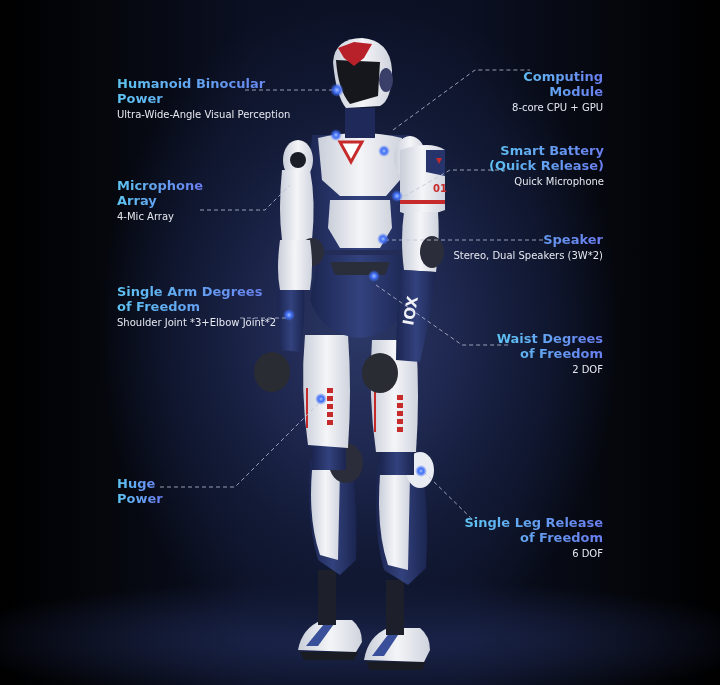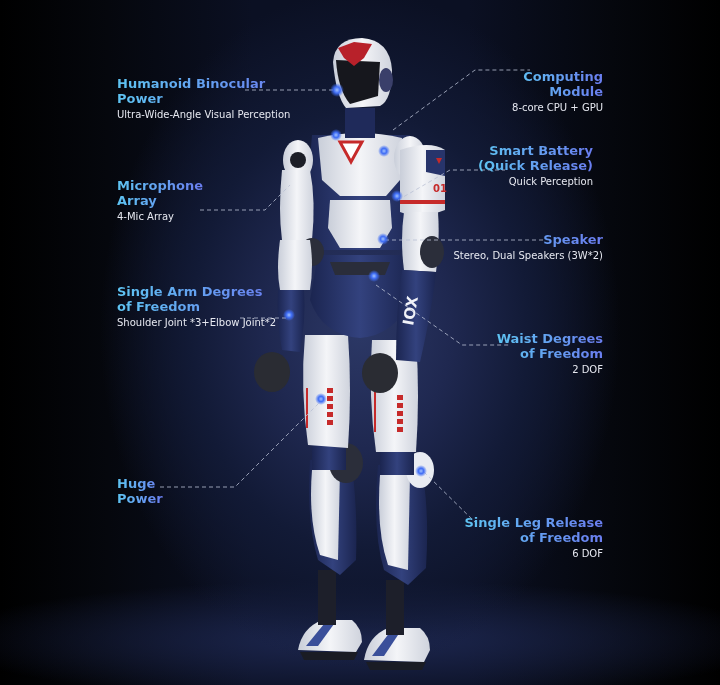--- a/index.html
+++ b/index.html
@@ -146,23 +146,23 @@
   <div class="lbl" style="left:117px;top:76px;">
     <div class="t"><span>Humanoid Binocular</span><br><span>Power</span></div>
     <div class="s">Ultra-Wide-Angle Visual Perception</div>
   </div>
 
   <div class="lbl right" style="right:117px;top:60px;margin-top:9px;">
     <div class="t"><span>Computing</span><br><span>Module</span></div>
     <div class="s">8-core CPU + GPU</div>
   </div>
 
-  <div class="lbl right" style="right:127px;top:143px;">
+  <div class="lbl right" style="right:116px;top:143px;">
     <div class="t"><span>Smart Battery</span><br><span>(Quick Release)</span></div>
-    <div class="s">Quick Perception</div>
+    <div class="s">Quick Microphone</div>
   </div>
 
   <div class="lbl" style="left:117px;top:178px;">
     <div class="t"><span>Microphone</span><br><span>Array</span></div>
     <div class="s">4-Mic Array</div>
   </div>
 
   <div class="lbl right" style="right:117px;top:232px;">
     <div class="t">Speaker</div>
     <div class="s">Stereo, Dual Speakers (3W*2)</div>

